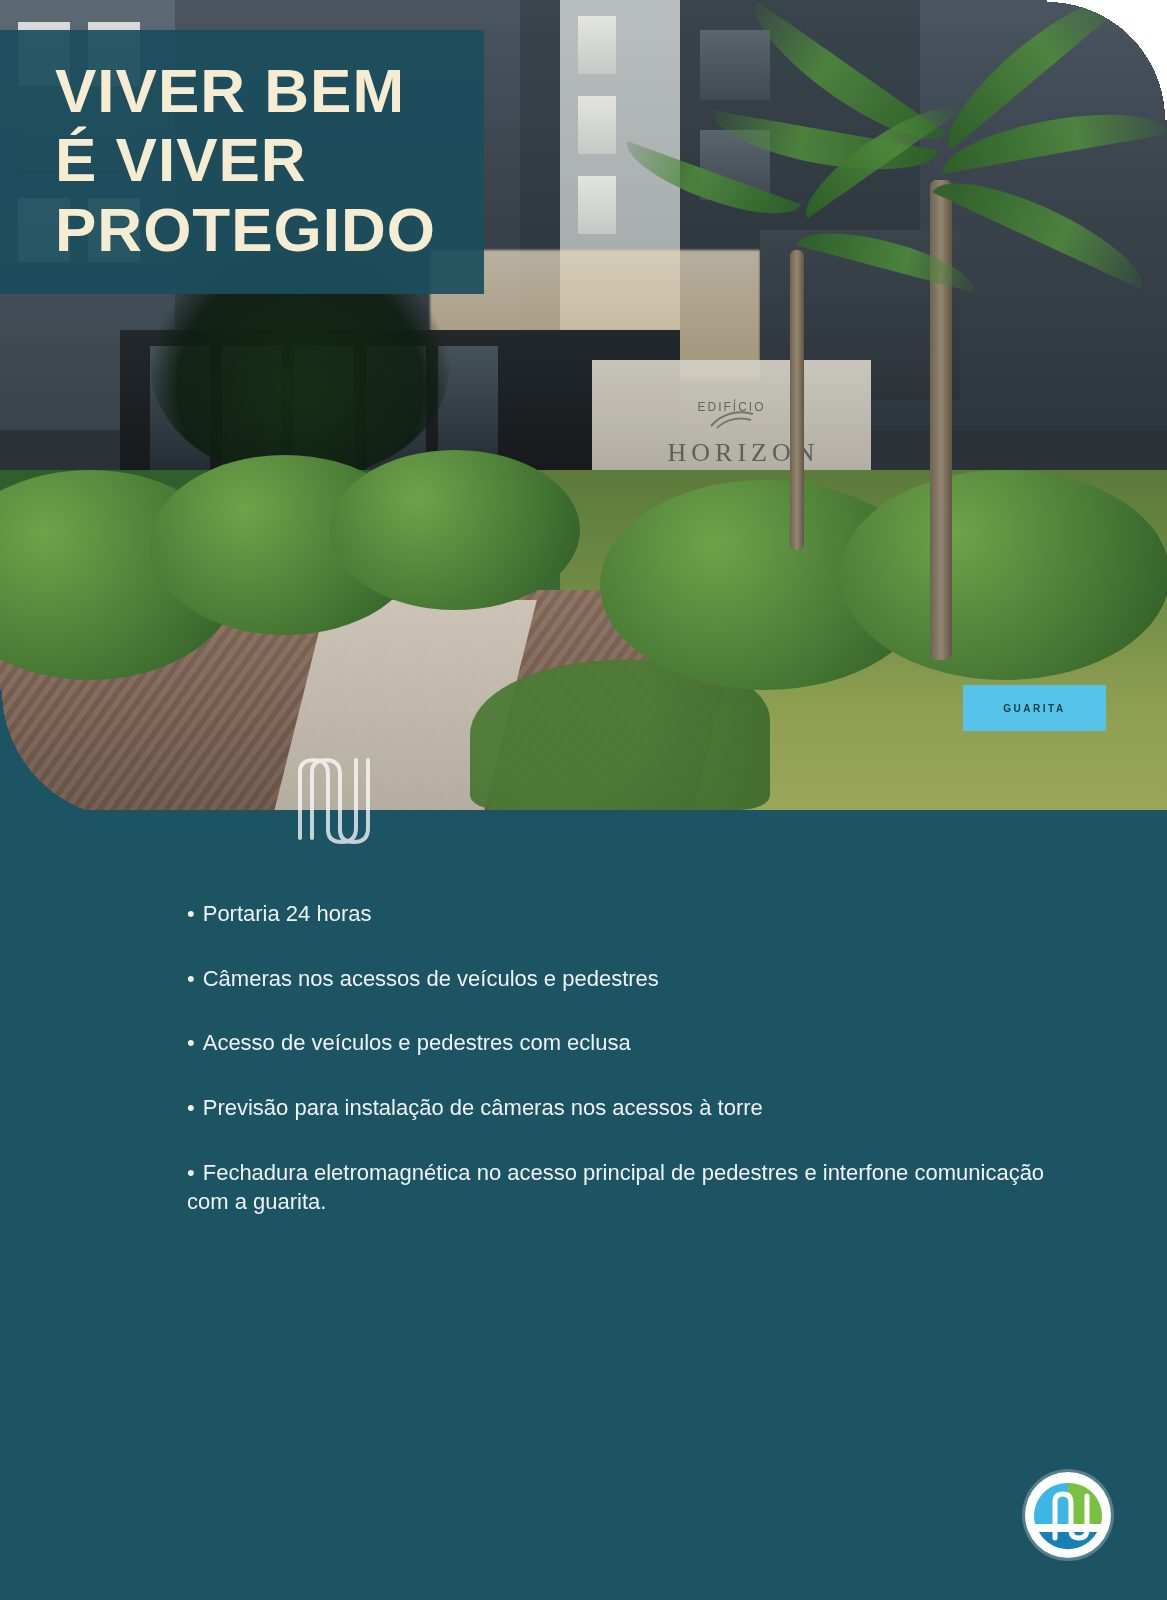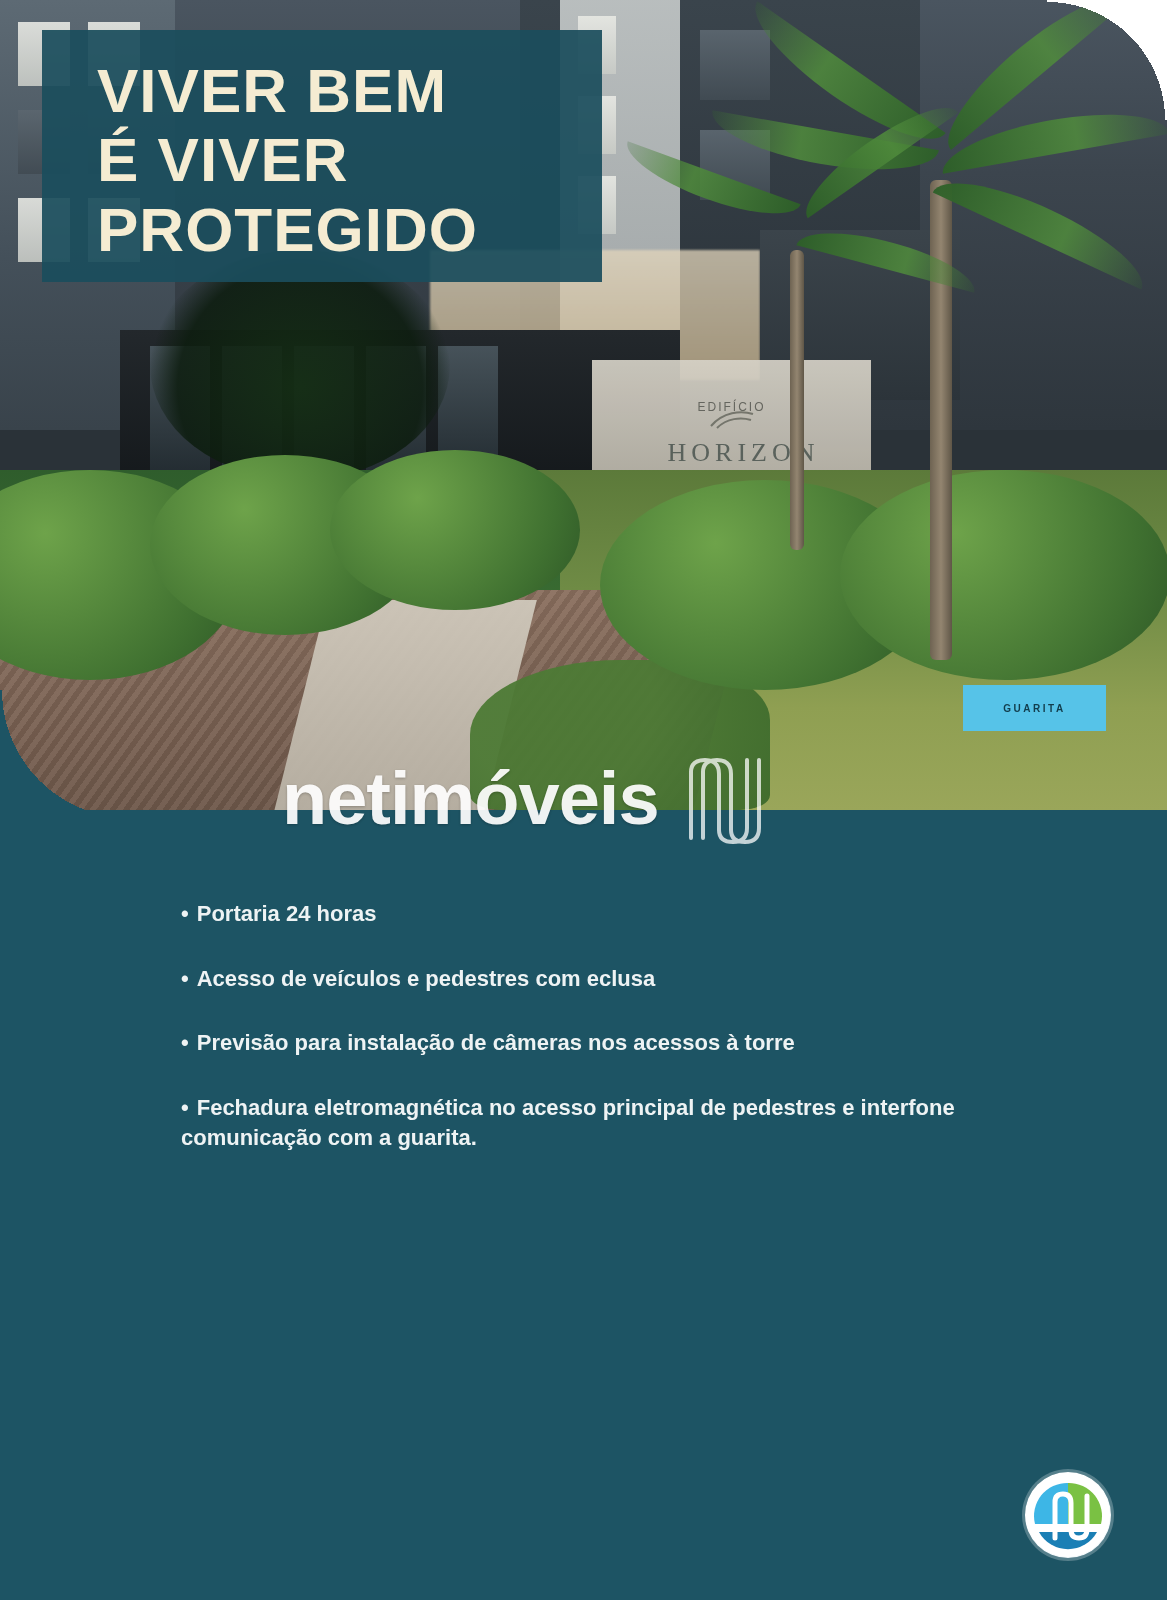--- a/index.html
+++ b/index.html
@@ -176,25 +176,24 @@
   .corner-bl {
     position: absolute; left: 0; bottom: 0; width: 130px; height: 130px;
     background: #1d5464;
     -webkit-mask: radial-gradient(circle at 100% 0%, transparent 0 128px, #000 128px);
             mask: radial-gradient(circle at 100% 0%, transparent 0 128px, #000 128px);
   }
 
   
   .headline {
     position: absolute; left: 0; top: 30px;
-    width: 560px;
+    width: 484px;
     background: rgba(27,78,92,.93);
-    padding: 26px 30px 18px 55px;
+    padding: 26px 30px 30px 55px;
     box-sizing: border-box;
-    margin-left: 42px;
   }
   .headline div {
     color: #f5ecd2;
     font-weight: bold;
     font-size: 62px;
     line-height: 1.12;
     letter-spacing: 1px;
   }
 
   
@@ -246,22 +245,22 @@
     font-weight: 300;
   }
   .bullets {
     margin-top: 54px;
   }
   .bullets li {
     list-style: none;
     color: #eef3f4;
     font-size: 22px;
     line-height: 1.35;
-    margin: 0 0 35px 3px;
-    font-weight: 700;
+    margin: 0 0 35px 9px;
+    font-weight: 400;
   }
   .bullets li .dot { margin-right: 8px; }
   ul { padding: 0; margin: 0; }
 
   
   .brand-badge {
     position: absolute;
     right: 56px; bottom: 42px;
     width: 86px; height: 86px;
     border-radius: 50%;
@@ -349,32 +348,34 @@
 
   <div class="headline">
     <div>VIVER BEM</div>
     <div>É VIVER</div>
     <div>PROTEGIDO</div>
   </div>
 
   <div class="guarita">GUARITA</div>
 
   <div class="watermark">
-    <span class="wm-text">netimóveis</span>
     <svg class="wm-mark" width="110" height="92" viewBox="0 0 110 92">
       <path d="M18 86 L18 20 Q18 8 32 8 Q46 8 46 22 L46 78 Q46 90 60 90 Q74 90 74 76 L74 8" fill="none" stroke="#ffffff" stroke-width="4" stroke-linecap="round"></path>
       <path d="M30 86 L30 20 Q30 8 44 8 Q58 8 58 22 L58 78 Q58 90 72 90 Q86 90 86 76 L86 8" fill="none" stroke="#ffffff" stroke-width="4" stroke-linecap="round"></path>
     </svg>
   </div>
 
   <div class="body-wrap">
 
     <ul class="bullets">
       <li>
         <span class="dot">•</span><span>Portaria 24 horas</span>
+      </li>
+      <li>
+        <span class="dot">•</span><span>Câmeras nos acessos de veículos e pedestres</span>
       </li>
       <li>
         <span class="dot">•</span><span>Acesso de veículos e pedestres com eclusa</span>
       </li>
       <li>
         <span class="dot">•</span><span>Previsão para instalação de câmeras nos acessos à torre</span>
       </li>
       <li>
         <span class="dot">•</span><span>Fechadura eletromagnética no acesso principal de pedestres e interfone comunicação com a guarita.</span>
       </li>

